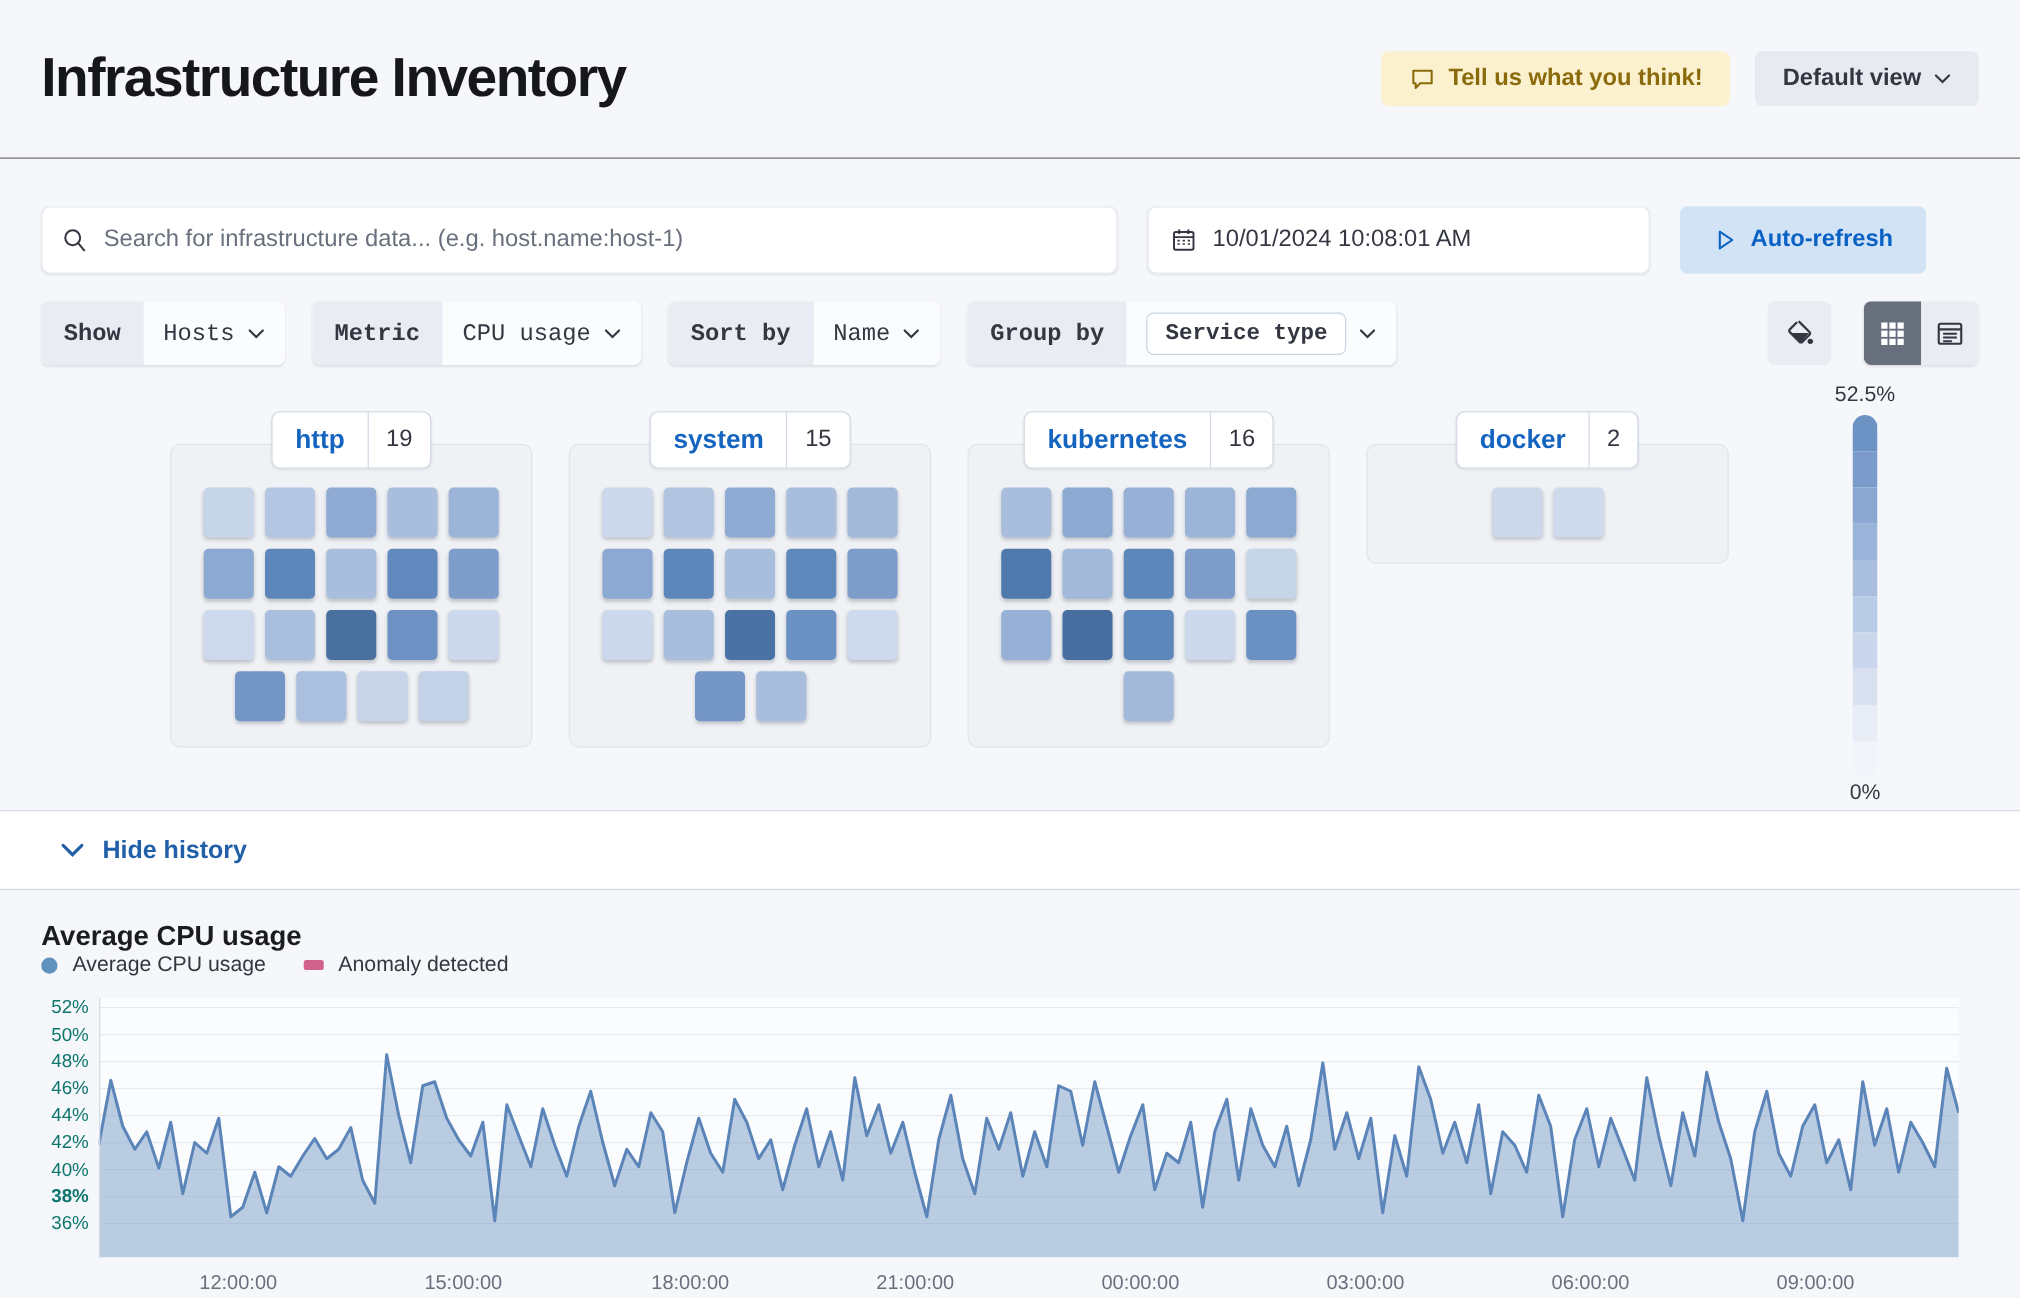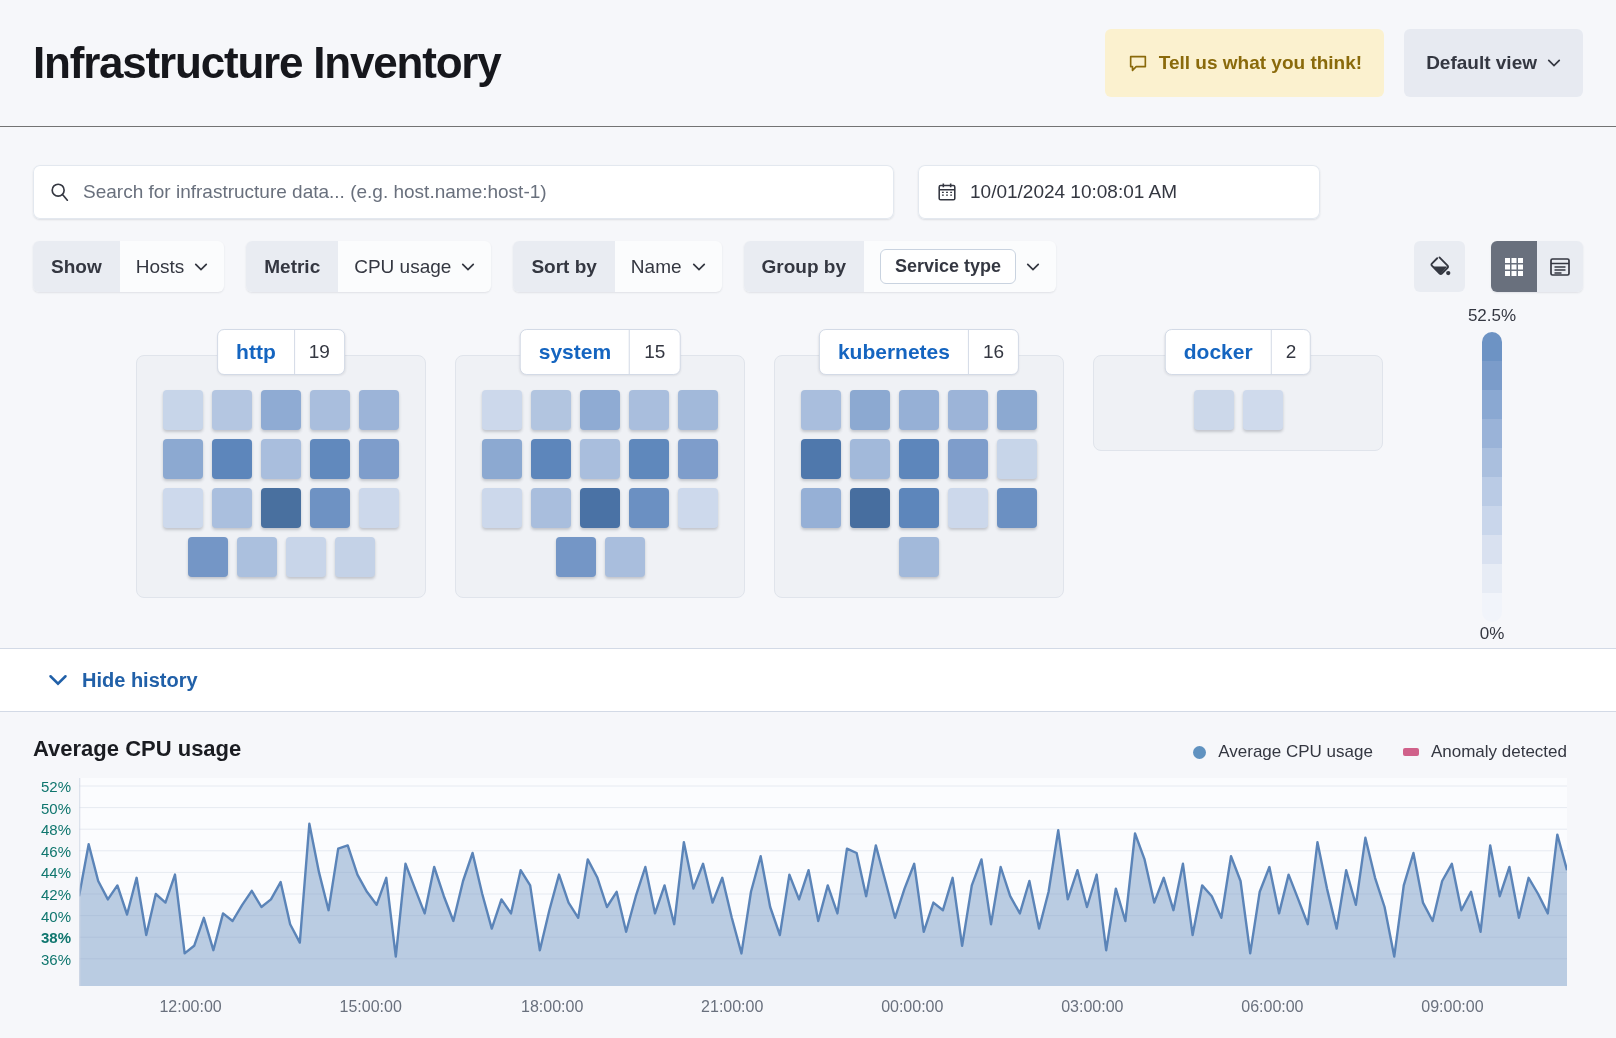--- a/index.html
+++ b/index.html
@@ -5,42 +5,42 @@
   * { margin:0; padding:0; box-sizing:border-box; }
   html,body { width:1616px; height:1038px; overflow:hidden;
     font-family:"Liberation Sans", sans-serif; background:#f6f7fa; color:#343741; }
 
   
   .app-header { height:127px; padding:0 33px; display:flex; align-items:center;
     justify-content:space-between; border-bottom:1px solid #737373; }
   .page-title { font-size:44px; font-weight:800; letter-spacing:-1.2px; color:#16171c; }
   .header-actions { display:flex; gap:20px; align-items:center; }
   .btn { display:inline-flex; align-items:center; gap:10px; border:none; cursor:pointer;
-    border-radius:6px; font-family:inherit; font-size:19px; height:68px; padding:0 22px; }
+    border-radius:6px; font-family:inherit; font-size:19px; height:44px; padding:0 22px; }
   .btn-feedback { background:#fbf1cf; color:#8a6a0b; font-weight:700; }
   .btn-view { background:#e7eaf1; color:#343741; font-weight:600; }
   .chev { width:14px; height:14px; }
 
   
   .search-row { margin:38px 33px 0; display:flex; gap:24px; height:54px; }
   .search-box { flex:1; max-width:861px; background:#fff; border-radius:7px;
     box-shadow:0 1px 2px rgba(33,40,55,.12), inset 0 0 0 1px #e3e8ef;
     display:flex; align-items:center; padding:0 16px; gap:12px; }
   .search-box input { border:none; outline:none; flex:1; font-size:19px;
     font-family:inherit; color:#343741; background:transparent; }
   .search-box input::placeholder { color:#69707d; }
   .date-box { width:402px; background:#fff; border-radius:7px;
     box-shadow:0 1px 2px rgba(33,40,55,.12), inset 0 0 0 1px #e3e8ef;
     display:flex; align-items:center; padding:0 18px; gap:12px; font-size:19px; cursor:pointer; }
   .btn-autorefresh { background:#d2e3f6; color:#0961c4; font-weight:700; font-size:19px;
     height:54px; width:197px; justify-content:center; }
 
   
   .filter-row { margin:22px 33px 0; display:flex; justify-content:space-between; align-items:center; }
-  .filter-groups { display:flex; gap:22px; }
+  .filter-groups { display:flex; gap:22px;font-family:Liberation Mono, monospace; }
   .fctl { display:flex; align-items:stretch; height:51px; border-radius:6px; overflow:hidden;
     box-shadow:0 1px 2px rgba(33,40,55,.10); cursor:pointer; background:#fbfcfd; }
   .fctl .flabel { background:#e9ecf2; display:flex; align-items:center; padding:0 18px;
     font-weight:700; font-size:19px; }
   .fctl .fvalue { display:flex; align-items:center; gap:10px; padding:0 16px; font-size:19px; }
   .fvalue .pill { border:1px solid #c9d3e0; background:#fff; border-radius:6px;
     padding:6px 14px; font-weight:700; font-size:18px; }
   .view-tools { display:flex; gap:26px; align-items:center; }
   .icon-btn { width:51px; height:51px; border-radius:6px; background:#e9ecf2; border:none;
     display:flex; align-items:center; justify-content:center; cursor:pointer; }
@@ -74,21 +74,21 @@
   .scale-bar div { flex:1; }
 
   
   .history-row { height:64px; background:#fff; border-top:1px solid #d3dae6;
     border-bottom:1px solid #d3dae6; display:flex; align-items:center; gap:14px;
     padding-left:48px; cursor:pointer; }
   .history-row span { color:#2160a8; font-weight:600; font-size:20px; }
 
   
   .chart-panel { padding:24px 49px 0 33px; }
-  .chart-head { display:flex; justify-content:space-between; align-items:flex-end; }
+  .chart-head { display:flex; justify-content:space-between; align-items:flex-start;flex-direction:column; }
   .chart-title { font-size:22px; font-weight:700; color:#1a1c21; }
   .chart-legend { display:flex; gap:30px; align-items:center; }
   .cl-item { display:flex; gap:12px; align-items:center; font-size:17px; color:#343741; }
   .cl-marker-circle { width:13px; height:13px; border-radius:50%; }
   .cl-marker-rect { width:16px; height:8px; border-radius:2px; }
   .chart-body { margin-top:16px; display:flex; }
   .y-axis { width:46px; position:relative; height:208px; flex:none; }
   .y-axis div { position:absolute; right:8px; font-size:15px; color:#0f766e; transform:translateY(-50%); }
   .plot-wrap { flex:1; height:208px; position:relative; }
   .plot-wrap svg { width:100%; height:100%; display:block; }
@@ -135,20 +135,28 @@
   <div class="date-box">
     <span class="ico">
       <svg width="22" height="22" viewBox="0 0 24 24" fill="none" stroke="#343741" stroke-width="1.7">
         <rect x="3.5" y="5" width="17" height="15.5" rx="1.5"></rect>
           <path d="M3.5 9.5 h17 M8 2.8 v4 M16 2.8 v4"></path>
         <path d="M6.5 12.5h2M11 12.5h2M15.5 12.5h2M6.5 15.5h2M11 15.5h2M15.5 15.5h2" stroke-width="1.4"></path>
       </svg>
     </span>
     <span>10/01/2024 10:08:01 AM</span>
   </div>
+  <button class="btn btn-autorefresh">
+    <span class="ico">
+      <svg width="20" height="20" viewBox="0 0 24 24" fill="none" stroke="#0961c4" stroke-width="2" stroke-linejoin="round">
+          <path d="M7 4 L19 12 L7 20 Z"></path>
+        </svg>
+    </span>
+    <span>Auto-refresh</span>
+  </button>
 </div>
 
 <div class="filter-row">
   <div class="filter-groups">
     <div class="fctl">
       <span class="flabel">Show</span>
       <span class="fvalue">
         <span>Hosts</span>
         <span class="ico">
             <svg class="chev" viewBox="0 0 16 16" fill="none" stroke="#343741" stroke-width="2" stroke-linecap="round">

